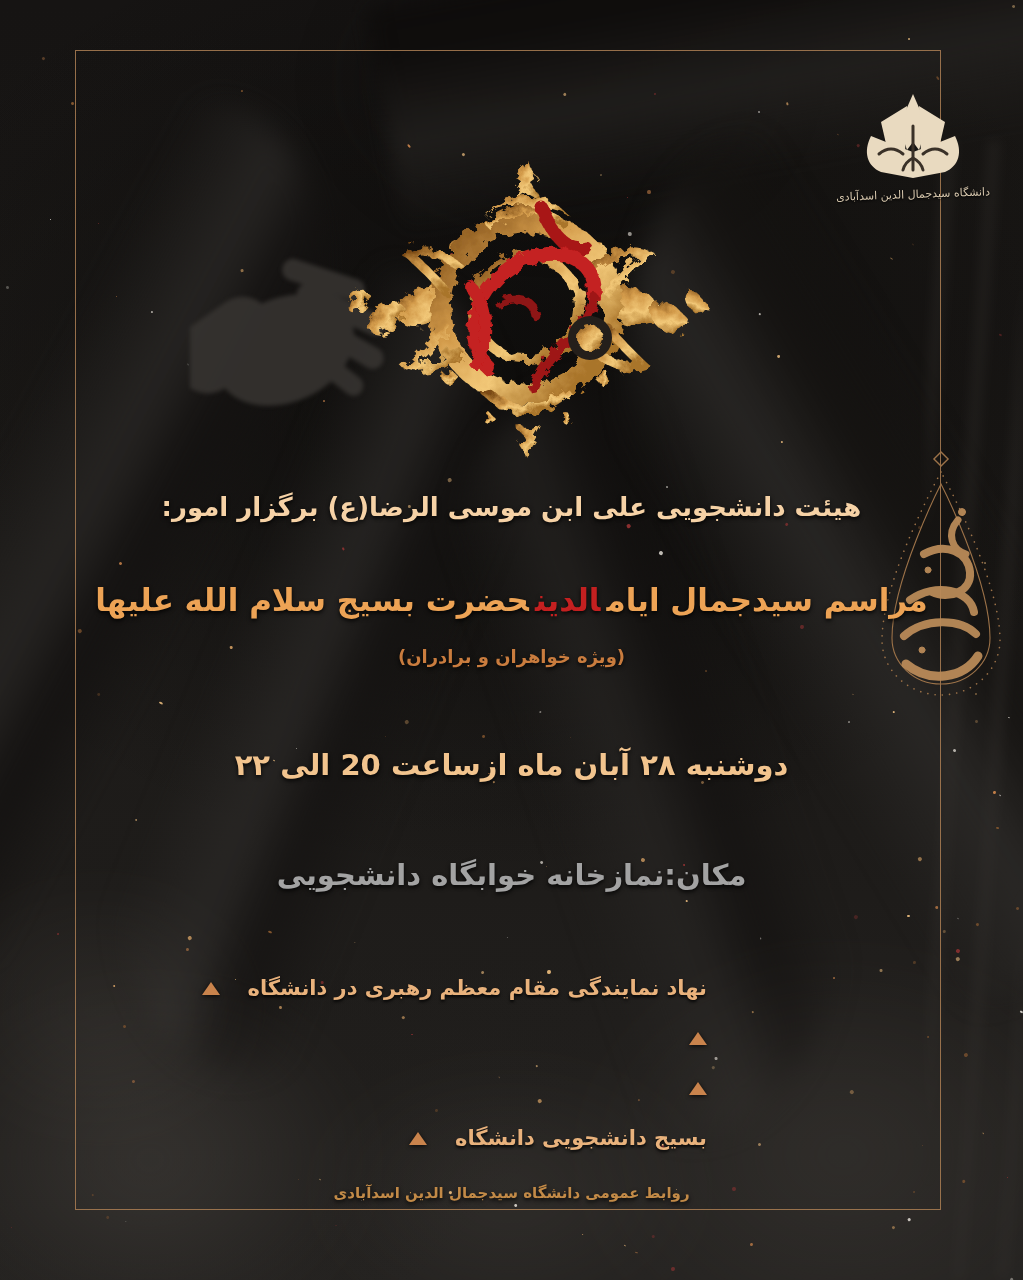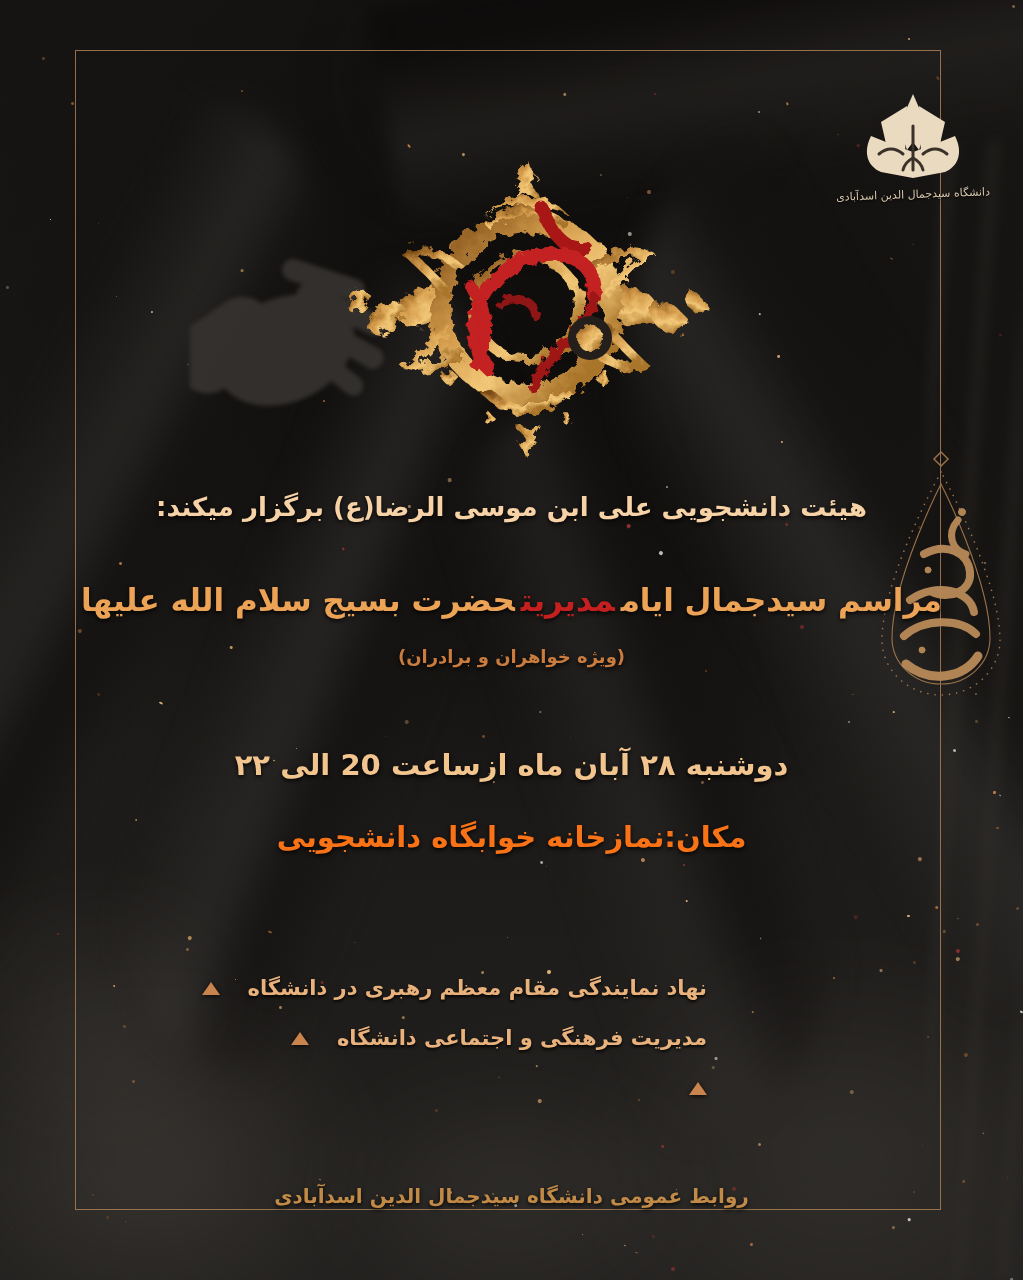--- a/index.html
+++ b/index.html
@@ -48,22 +48,22 @@
   .frame{position:absolute;left:75px;top:50px;width:866px;height:1160px;
     border:1.6px solid #a87c52;opacity:.88;box-sizing:border-box;}
   
   .txt{position:absolute;width:100%;text-align:center;direction:rtl;
     text-shadow:0 2px 4px rgba(0,0,0,.85);white-space:nowrap;}
   .organizer{top:492px;font-size:26px;font-weight:bold;color:#f6d2a6;letter-spacing:.5px;}
   .title{top:582px;font-size:31px;font-weight:bold;color:#eda355;}
   .title .hl{color:#c42020;margin:0 6px;}
   .note{top:646px;font-size:18px;font-weight:bold;color:#c97c3e;}
   .date{top:748px;font-size:29px;font-weight:bold;color:#f2c48e;}
-  .loc{top:820px;font-size:29px;font-weight:bold;color:#f97316;text-align:center;}
-  .footer{top:1184px;font-size:20px;font-weight:bold;color:#c28a47;}
+  .loc{top:858px;font-size:29px;font-weight:bold;color:#a3a3a3;text-align:center;}
+  .footer{top:1184px;font-size:15px;font-weight:bold;color:#c28a47;}
   
   .supporters{position:absolute;top:974px;right:316px;display:flex;flex-direction:column;
     align-items:flex-end;gap:22px;direction:ltr;}
   .sup-row{display:flex;align-items:center;gap:16px;height:28px;}
   .tri{width:0;height:0;border-left:9px solid transparent;border-right:9px solid transparent;
     border-bottom:13px solid #c9834c;filter:drop-shadow(0 1px 2px rgba(0,0,0,.8));}
   .sup-text{direction:rtl;font-size:21px;font-weight:bold;color:#e9b27c;
     text-shadow:0 2px 3px rgba(0,0,0,.85);white-space:nowrap;margin-left:12px;}
   
   .logo-wrap{position:absolute;left:828px;top:92px;width:170px;text-align:center;}
@@ -347,39 +347,42 @@
       <path d="M58 104 C80 92 102 102 104 122 C106 142 82 150 66 142" stroke-width="8"></path>
       <path d="M44 150 C70 132 104 140 108 162" stroke-width="8"></path>
       <path d="M38 186 C58 168 94 168 110 184" stroke-width="8"></path>
       <path d="M40 214 C64 234 98 228 112 206" stroke-width="9"></path>
       <circle cx="96" cy="62" r="3.5" fill="#b98a58"></circle>
       <circle cx="62" cy="120" r="3" fill="#b98a58"></circle>
       <circle cx="56" cy="200" r="3" fill="#b98a58"></circle>
     </g>
   </svg>
 
-  <div class="txt organizer">هیئت دانشجویی علی ابن موسی الرضا(ع) برگزار میکند:</div>
-
-  <div class="txt title"><span>مراسم سیدجمال ایام</span><span class="hl">مدیریت</span><span>حضرت بسیج سلام الله علیها</span></div>
+  <div class="txt organizer">هیئت دانشجویی علی ابن موسی الرضا(ع) برگزار امور:</div>
+
+  <div class="txt title"><span>مراسم سیدجمال ایام</span><span class="hl">الدین</span><span>حضرت بسیج سلام الله علیها</span></div>
 
   <div class="txt note">(ویژه خواهران و برادران)</div>
 
   <div class="txt date">دوشنبه ۲۸ آبان ماه ازساعت 20 الی ۲۲</div>
 
   <div class="txt loc">مکان:نمازخانه خوابگاه دانشجویی</div>
 
   <div class="supporters">
     <div class="sup-row">
       <span class="tri"></span>
       <span class="sup-text">نهاد نمایندگی مقام معظم رهبری در دانشگاه</span>
     </div>
     <div class="sup-row">
       <span class="tri"></span>
-      <span class="sup-text">مدیریت فرهنگی و اجتماعی دانشگاه</span>
     </div>
     <div class="sup-row">
       <span class="tri"></span>
     </div>
+    <div class="sup-row">
+      <span class="tri"></span>
+      <span class="sup-text">بسیج دانشجویی دانشگاه</span>
+    </div>
   </div>
 
   <div class="txt footer">روابط عمومی دانشگاه سیدجمال الدین اسدآبادی</div>
 
 </div>
 
 </body></html>

